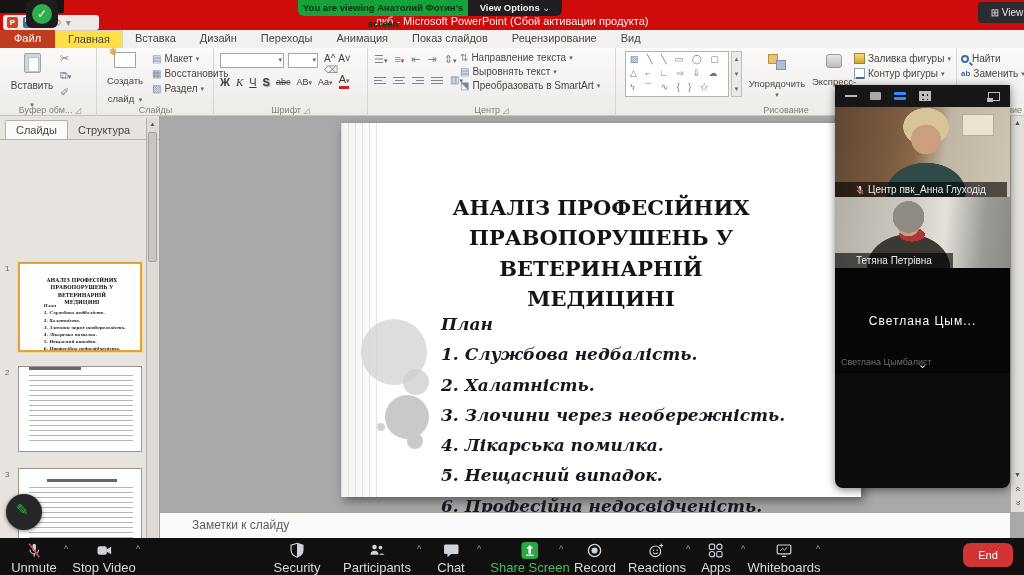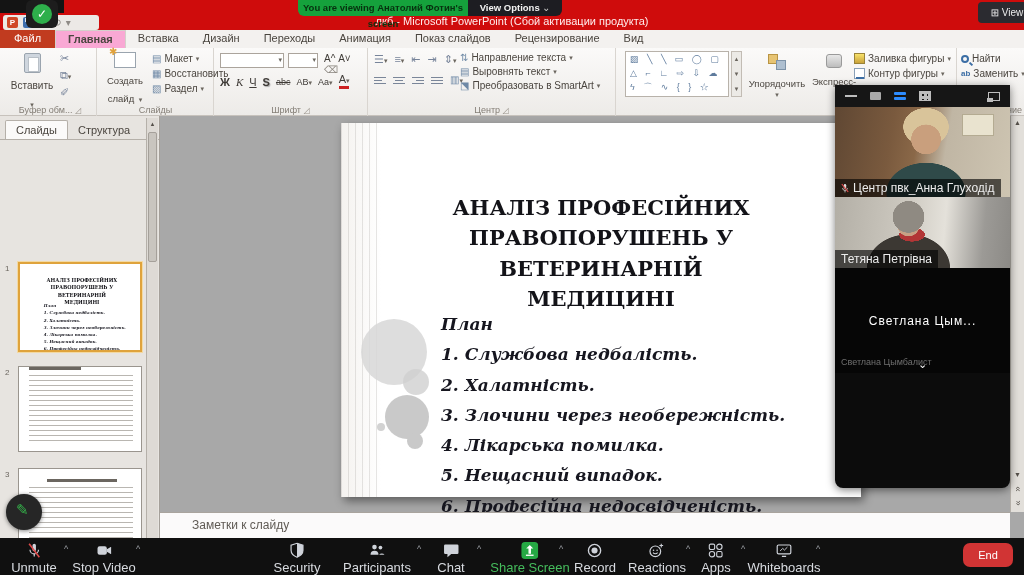--- a/index.html
+++ b/index.html
@@ -32,21 +32,21 @@
             text-align:center; line-height:16px; z-index:6; }
   .viewopt .vchev{ font-weight:normal; color:#cfcfcf; }
   .viewbtn{ position:absolute; top:2px; left:978px; width:58px; height:21px; background:#2b2b30;
             border-radius:4px; color:#ececec; font-size:10px; line-height:21px; text-align:center; z-index:6; }
 
   
   .tabsrow{ position:absolute; top:30px; left:0; right:0; height:28px; background:#f3f1ef;
             border-bottom:5px solid #be185d; font-size:11px; color:#4a453f; display:flex; }
   .ftab{ background:#c13b1f; color:#fff; padding:2px 14px; }
   .rtab{ padding:2px 12px; }
-  .rtab.active{ background:#f9a8d4; border:1px solid #d4d0cb; border-bottom:1px solid #fff; margin-bottom:-1px;font-weight:bold; }
+  .rtab.active{ background:#fde047; border:1px solid #d4d0cb; border-bottom:1px solid #fff; margin-bottom:-1px; }
 
   
   .ribbon{ position:absolute; top:48px; left:0; right:0; height:68px;
            background:linear-gradient(#fbfaf9,#edebe8); border-bottom:1px solid #c7c2bc; }
   .grp{ position:absolute; top:0; height:68px; border-right:1px solid #d9d5d0; }
   .glabel{ position:absolute; bottom:1px; left:0; right:0; text-align:center; font-size:9px; color:#837d75; }
   .launch{ font-size:8px; color:#9a948c; }
   .rlbl{ font-size:10px; color:#4a453f; white-space:nowrap; }
   .dd{ font-size:7px; color:#6b665f; }
   .rico{ font-size:10px; color:#6f89a6; }
@@ -183,21 +183,21 @@
   .v2{ background:radial-gradient(circle 18px at 50% 32%, #c49a74 98%, transparent),
        radial-gradient(ellipse 17px 9px at 50% 13%, #8a8178 98%, transparent),
        radial-gradient(ellipse 46px 30px at 50% 100%, #cfd3d8 98%, transparent),
        linear-gradient(95deg,#2c221a 0%,#3d2f24 55%,#4a392b 100%); }
   .v3{ background:radial-gradient(circle 16px at 42% 28%, #8f8a82 98%, transparent),
        radial-gradient(circle 11px at 42% 40%, #c8a184 98%, transparent),
        radial-gradient(ellipse 13px 7px at 44% 53%, #b23636 98%, transparent),
        radial-gradient(ellipse 42px 34px at 42% 100%, #3c3833 98%, transparent),
        linear-gradient(95deg,#b3afa6 0%,#cdc9c0 40%,#e4e1da 62%,#9c9a96 84%,#8c8a86 100%); }
   .chip{ position:absolute; left:0; bottom:0; background:rgba(0,0,0,.62); color:#ececec;
-         font-size:12px; padding:2px 6px; display:flex; align-items:center; gap:4px; }
+         font-size:10px; padding:2px 21px; display:flex; align-items:center; gap:4px; }
   .t4name{ position:absolute; left:0; right:0; top:46px; text-align:center; color:#fff; font-size:12px; letter-spacing:1px; }
   .t4full{ position:absolute; left:6px; bottom:6px; color:#6f6f6f; font-size:9px; }
   .t4chev{ position:absolute; left:50%; bottom:2px; transform:translateX(-50%); color:#fff; font-size:11px; }
 
   
   .ztb{ position:absolute; left:0; right:0; bottom:0; height:37px; background:#101010; z-index:7; }
   .tbb{ position:absolute; top:4px; transform:translateX(-50%); display:flex; flex-direction:column;
         align-items:center; gap:1px; color:#d8dbe0; font-size:13px; white-space:nowrap; }
   .tbb svg{ display:block; }
   .tbb.green{ color:#45bc5c; }
@@ -377,20 +377,21 @@
             <span class="ico-fill"></span>
             <span class="rlbl">Заливка фигуры</span>
             <span class="dd">▾</span>
           </div>
         <div class="row">
             <span class="ico-line"></span>
             <span class="rlbl">Контур фигуры</span>
             <span class="dd">▾</span>
           </div>
       </div>
+      <div class="glabel">Рисование</div>
     </div>
 
     <div class="grp g-edit">
       <div class="editcol">
         <div class="row">
             <span class="mag"></span>
             <span class="rlbl">Найти</span>
           </div>
         <div class="row">
             <span class="repl">ab</span>

